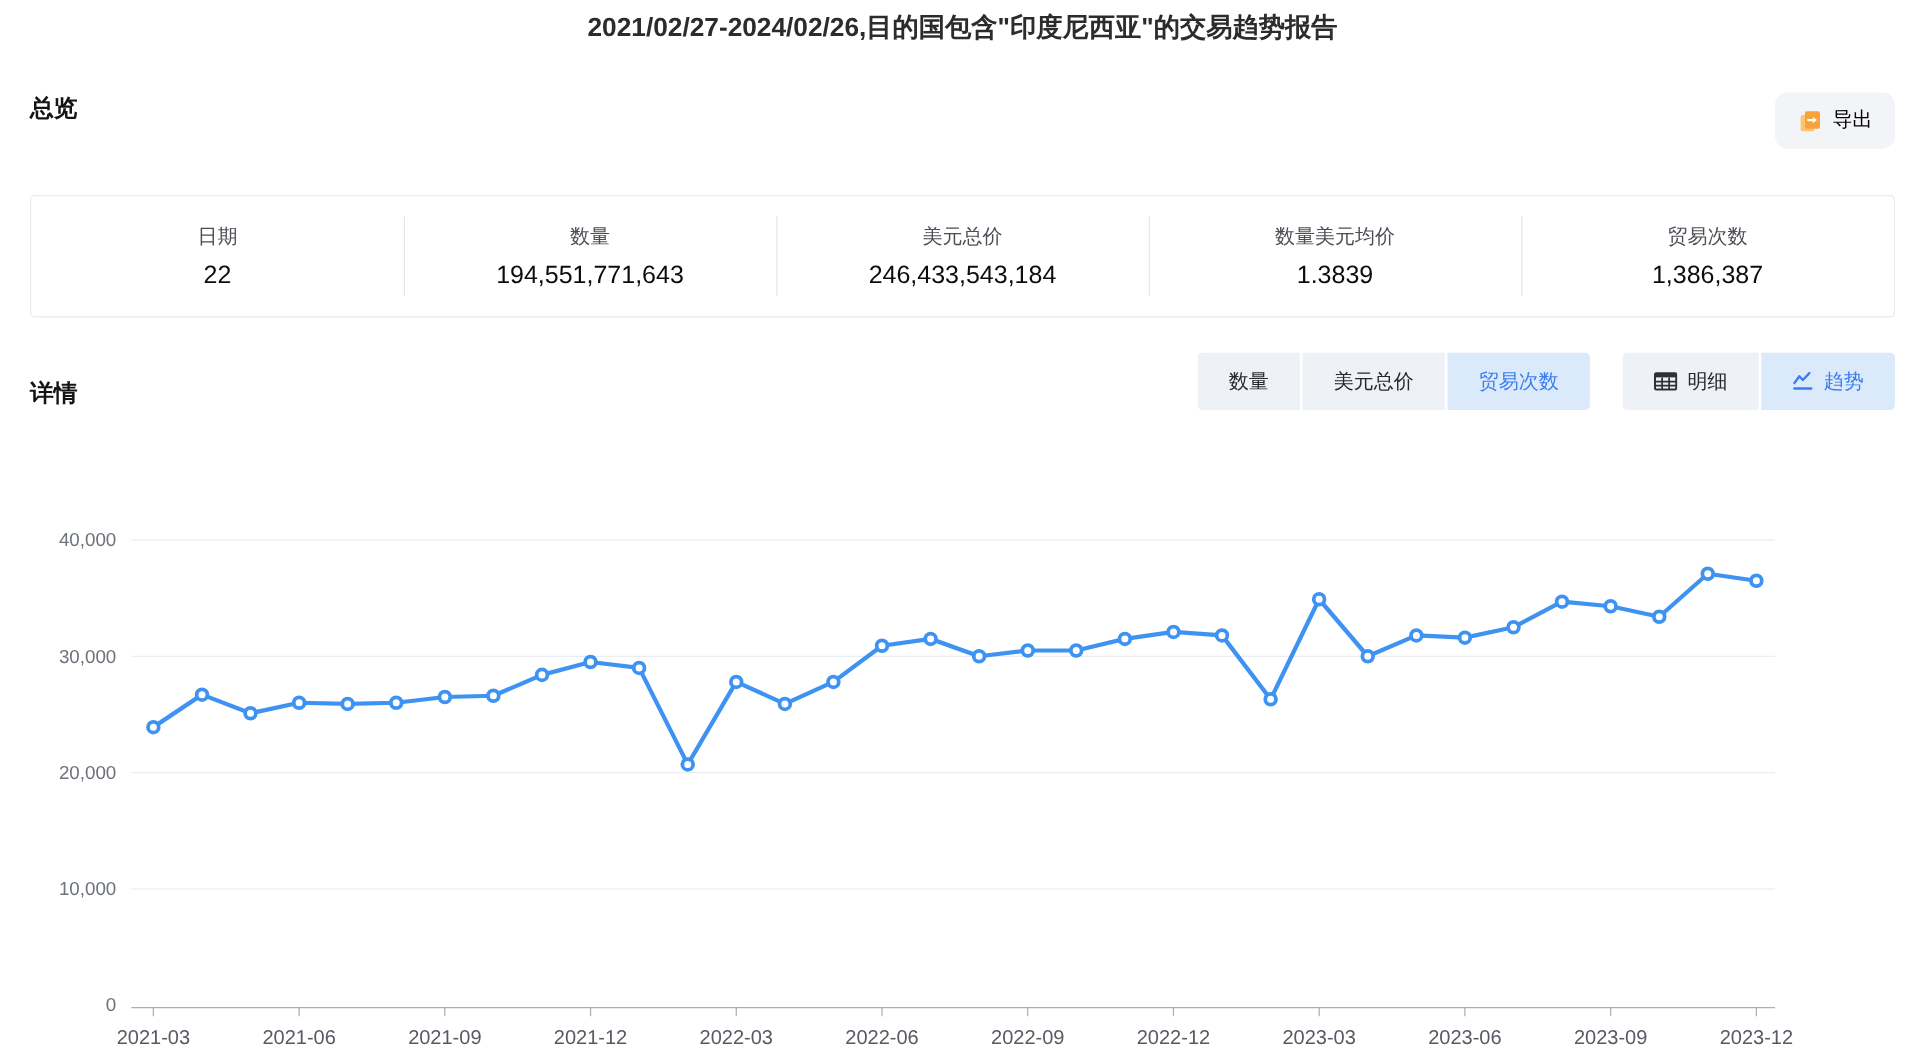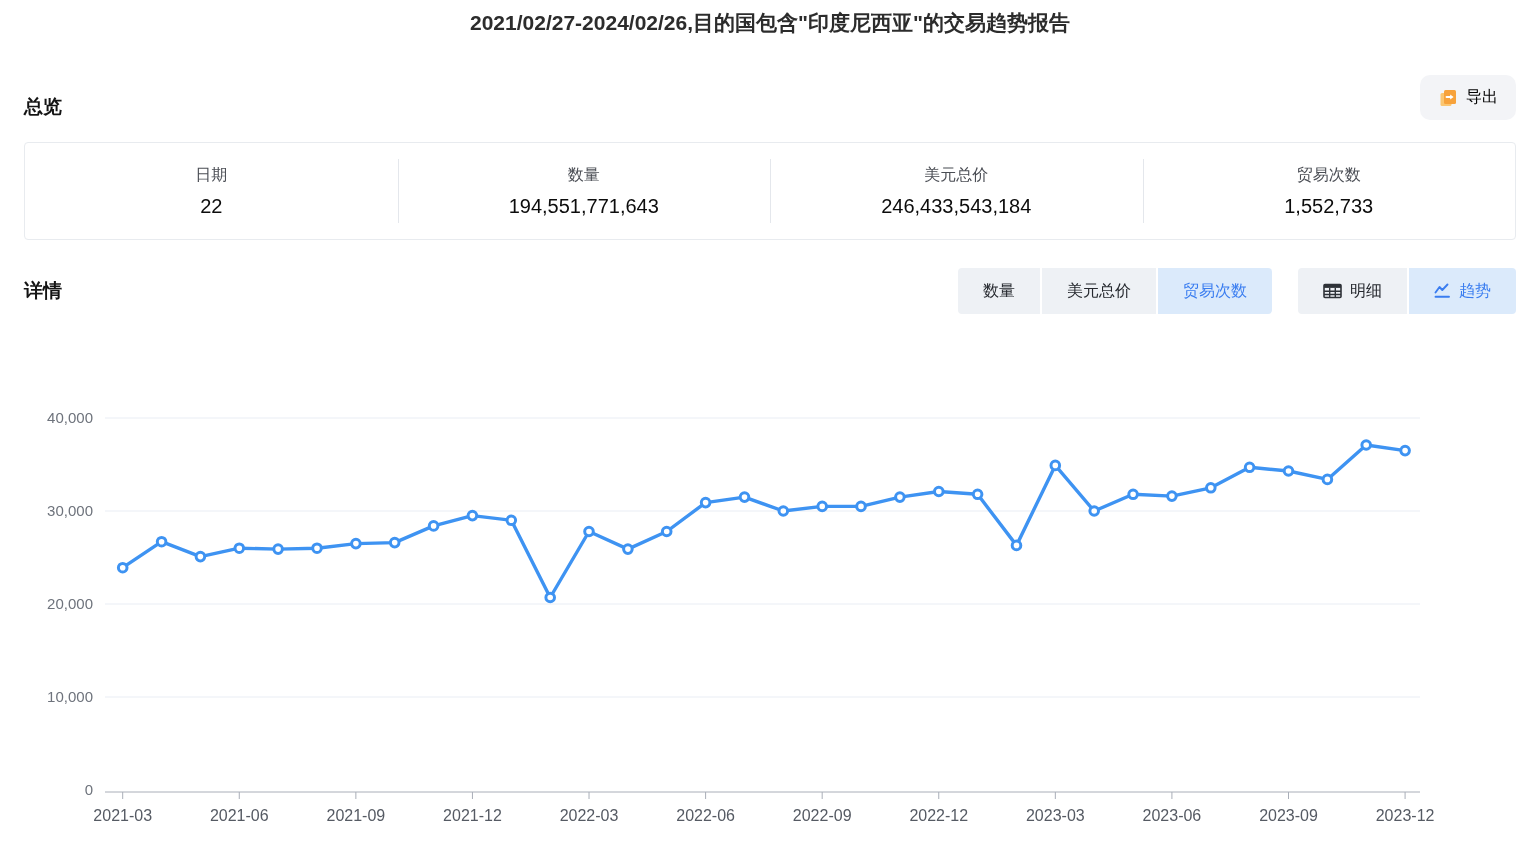--- a/index.html
+++ b/index.html
@@ -1,30 +1,30 @@
 <!DOCTYPE html>
 <html><head>
 <meta charset="utf-8">
 <style>
   html,body{margin:0;padding:0;background:#fff;width:1540px;height:846px;overflow:hidden;
     font-family:"Liberation Sans","DejaVu Sans",sans-serif;-webkit-font-smoothing:antialiased;}
   .page{width:1540px;height:846px;position:relative;}
   .page-title{padding-top:8px;text-align:center;font-size:21px;font-weight:600;color:#2c2c2c;line-height:30px;}
-  .section-head{margin:36px 24px 0 24px;height:46px;display:flex;align-items:flex-end;justify-content:space-between;}
+  .section-head{margin:36px 24px 0 24px;height:46px;display:flex;align-items:flex-start;justify-content:space-between;}
   .section-head h2{margin:0;font-size:19px;font-weight:700;color:#141414;}
   .export-btn{display:flex;align-items:center;gap:8px;height:45px;padding:0 18px;border:none;
     background:#F3F4F7;border-radius:10px;font-size:16px;color:#000000;cursor:pointer;
     font-family:inherit;}
-  .stat-card{margin:22px 24px 0 24px;height:96px;background:#fff;border:1px solid #E8EBEF;border-radius:4px;
+  .stat-card{margin:36px 24px 0 24px;height:96px;background:#fff;border:1px solid #E8EBEF;border-radius:4px;
     display:flex;align-items:stretch;}
   .stat{flex:1;position:relative;display:flex;flex-direction:column;align-items:center;justify-content:center;gap:9px;}
   .stat:not(:first-child)::before{content:'';position:absolute;left:0;top:16px;bottom:16px;width:1px;background:#E4E7EC;}
   .stat-label{font-size:16px;color:#4b4e55;}
   .stat-value{font-size:20px;color:#0c0c0c;}
-  .detail-head{margin:28px 24px 0 24px;height:46px;display:flex;align-items:center;justify-content:space-between;}
+  .detail-head{margin:28px 24px 0 24px;height:46px;display:flex;align-items:flex-end;justify-content:space-between;}
   .detail-head h2{margin:0;font-size:19px;font-weight:700;color:#141414;}
   .tab-area{display:flex;align-items:center;gap:26px;}
   .tab-group{display:flex;gap:2px;border-radius:4px;overflow:hidden;}
   .tab{display:flex;align-items:center;gap:8px;height:46px;padding:0 25px;font-size:16px;
     background:#EEF1F5;color:#25282e;cursor:pointer;border:none;font-family:inherit;}
   .tab.active{background:#DBEAFB;color:#3A7DF0;}
   .tab .ticon{display:flex;align-items:center;}
   .chart-wrap{margin:58px 24px 0 24px;}
   svg{display:block;}
   .ytick{font-size:15px;fill:#6E737C;font-family:"Liberation Sans","DejaVu Sans",sans-serif;}
@@ -59,22 +59,26 @@
     </div>
     <div class="stat">
       <div class="stat-label">数量</div>
       <div class="stat-value">194,551,771,643</div>
     </div>
     <div class="stat">
       <div class="stat-label">美元总价</div>
       <div class="stat-value">246,433,543,184</div>
     </div>
     <div class="stat">
+      <div class="stat-label">数量美元均价</div>
+      <div class="stat-value">1.3839</div>
+    </div>
+    <div class="stat">
       <div class="stat-label">贸易次数</div>
-      <div class="stat-value">1,552,733</div>
+      <div class="stat-value">1,386,387</div>
     </div>
   </div>
 
   <div class="detail-head">
     <h2>详情</h2>
     <div class="tab-area">
       <div class="tab-group">
         <button class="tab">数量</button>
         <button class="tab">美元总价</button>
         <button class="tab active">贸易次数</button>

